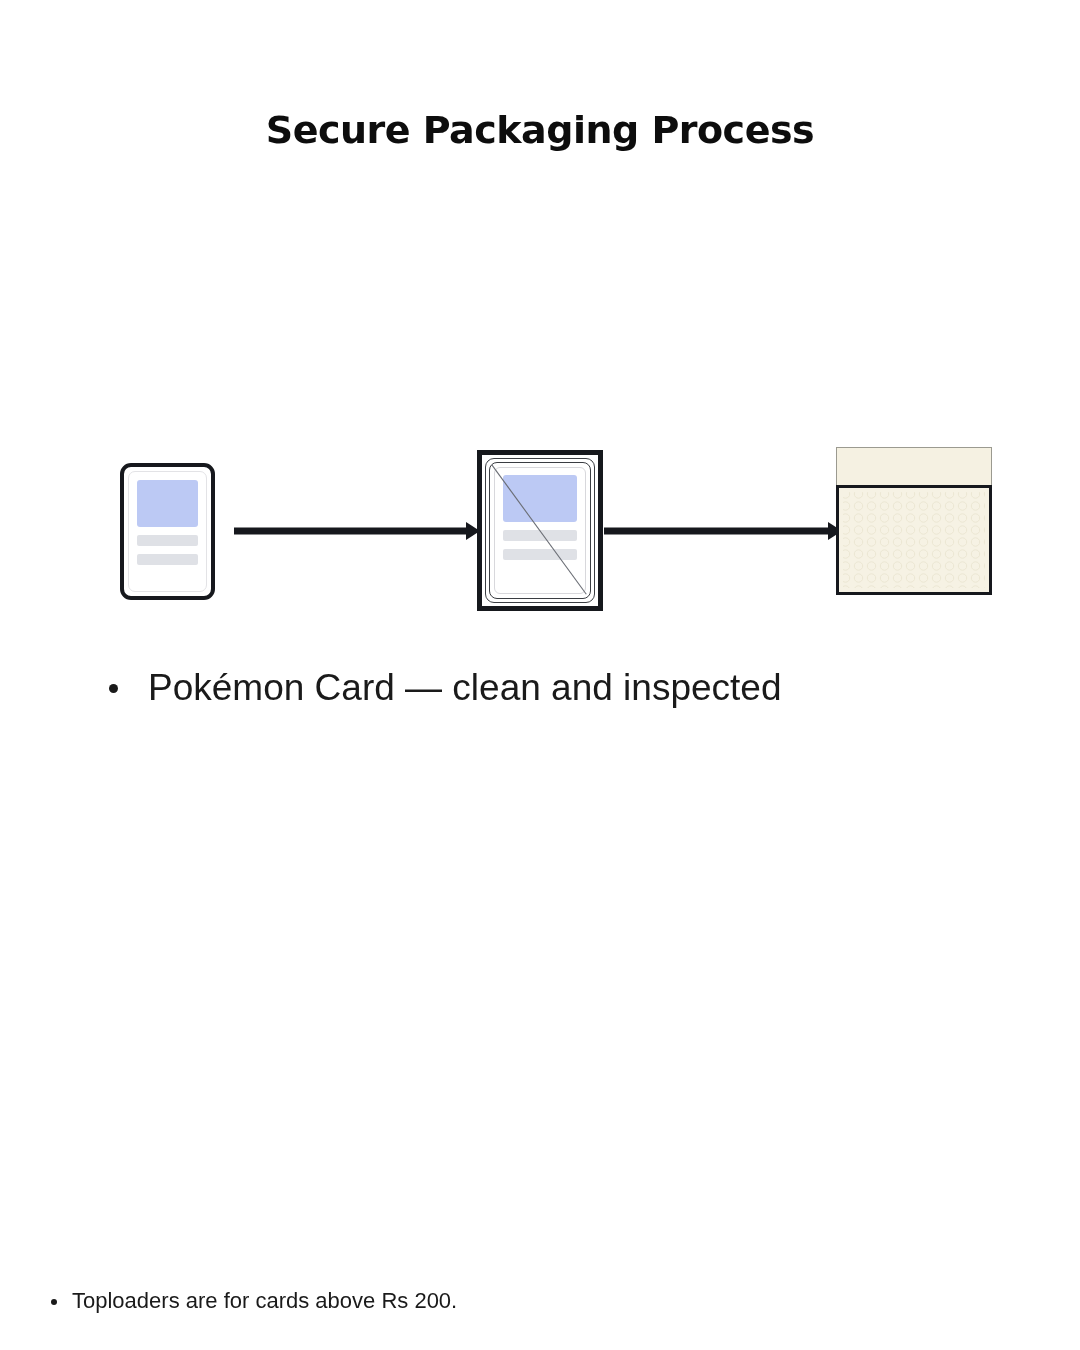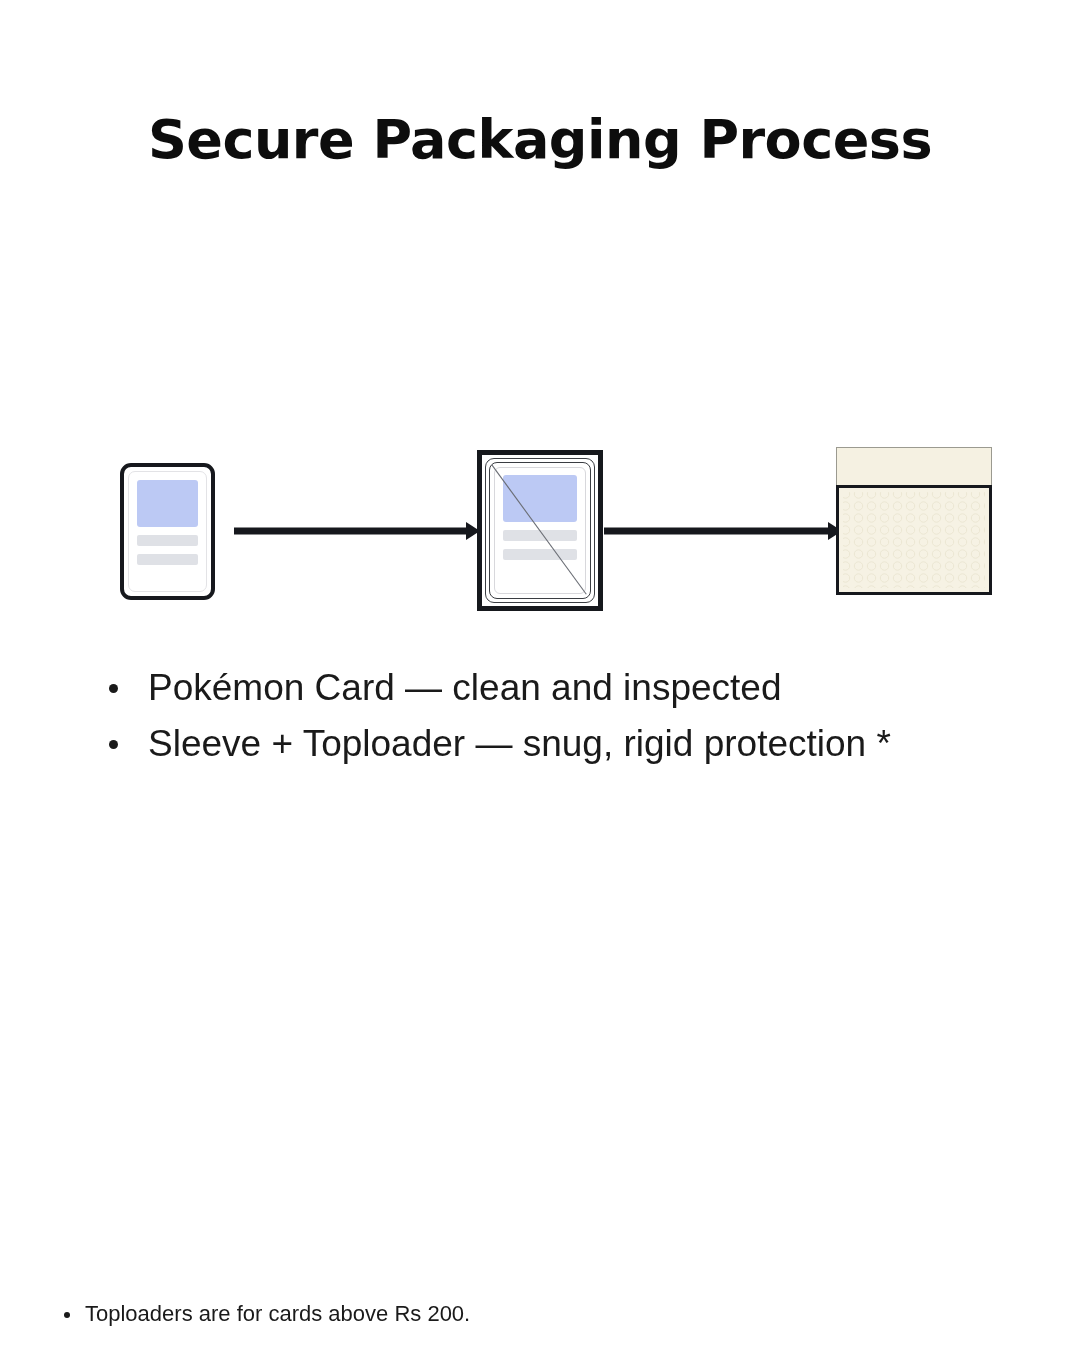--- a/index.html
+++ b/index.html
@@ -16,21 +16,21 @@
     color: #111111;
   }
 
   
   .slide-title {
     position: absolute;
     top: 108px;
     left: 0;
     width: 1080px;
     text-align: center;
-    font-size: 54px;
+    font-size: 38px;
     font-weight: 700;
     letter-spacing: -0.5px;
     color: #0d0d0d;
     font-family: "DejaVu Sans", sans-serif;
   }
 
   
   .diagram {
     position: absolute;
     left: 0;
@@ -200,21 +200,21 @@
     background: #1a1a1a;
   }
 
   
   .footnote {
     position: absolute;
     left: 40px;
     top: 1282px;
     width: 900px;
     list-style: none;
-    margin: 17px;
+    margin: 4px;
     padding: 0;
   }
   .footnote li {
     position: relative;
     padding-left: 28px;
     font-size: 22px;
     line-height: 30px;
     color: #1a1a1a;
   }
   .footnote li::before {
@@ -278,18 +278,17 @@
           </pattern>
         </defs>
         <rect x="4" y="4" width="142" height="96" fill="url(#bub)"></rect>
       </svg>
     </div>
   </div>
 </div>
 
 <ul class="bullets">
   <li>Pokémon Card — clean and inspected</li>
-  <li>Sleeve + Toploader — snug, rigid protection *</li>
 </ul>
 
 <ul class="footnote">
   <li>Toploaders are for cards above Rs 200.</li>
 </ul>
 
 </body></html>

